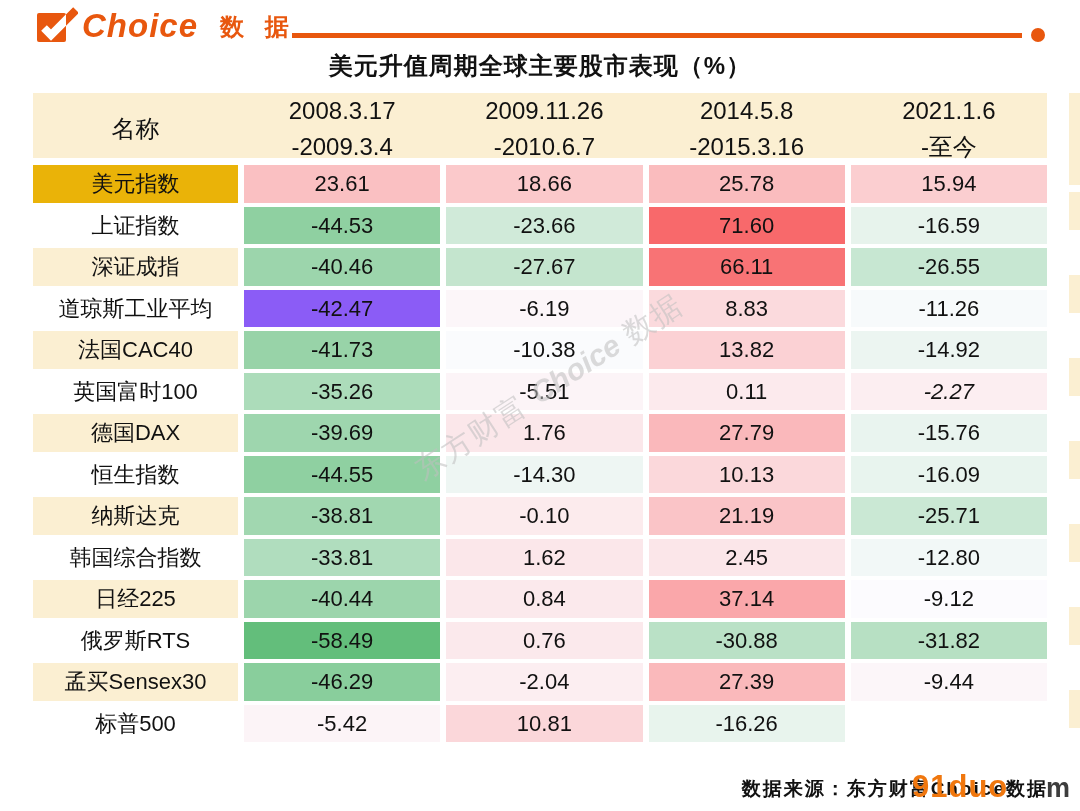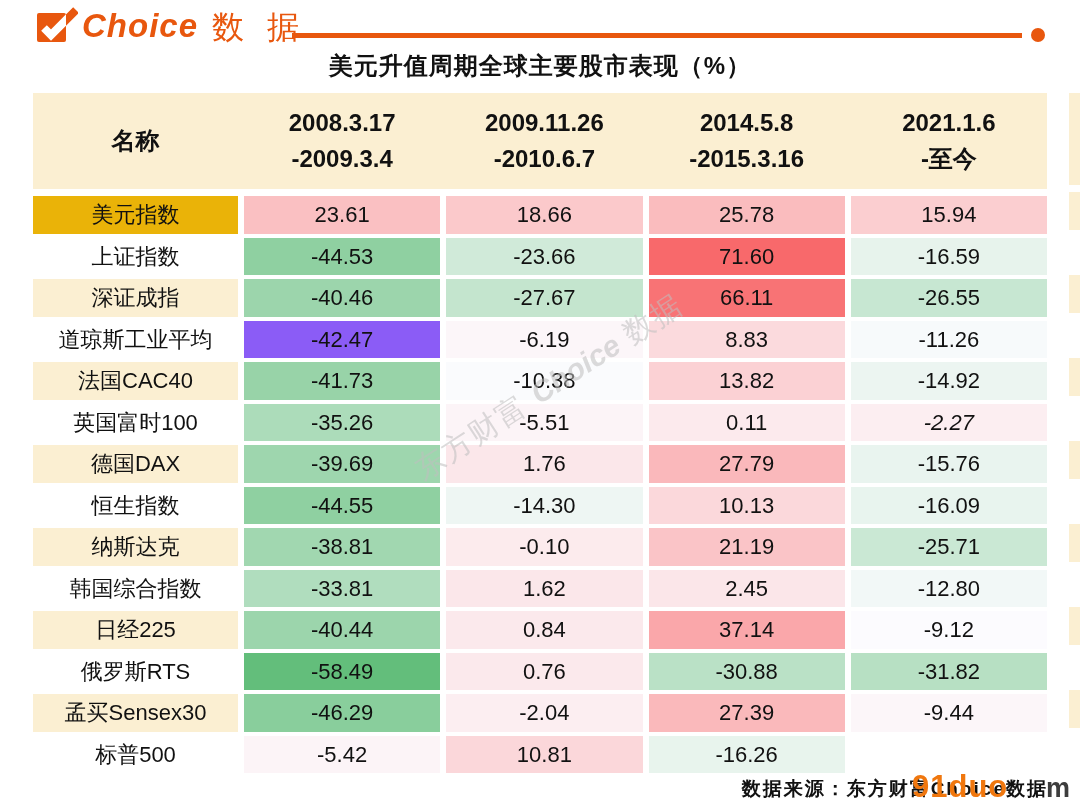--- a/index.html
+++ b/index.html
@@ -19,37 +19,37 @@
     margin:0 auto;
   }
   
   .brand{position:absolute;left:36px;top:6px;height:40px;display:flex;align-items:flex-start;}
   .brand .logo-mark{display:block;}
   .brand .logo-word{
     font-size:33px;font-weight:bold;font-style:italic;
     color:var(--accent);letter-spacing:1px;margin-left:4px;line-height:40px;
   }
   .brand .logo-suffix{
-    font-size:32px;font-weight:normal;color:var(--accent);
-    letter-spacing:7px;margin-left:14px;line-height:42px;
+    font-size:24px;font-weight:bold;color:var(--accent);
+    letter-spacing:7px;margin-left:22px;line-height:42px;
   }
   .brand-rule{position:absolute;left:292px;top:33px;width:730px;height:5px;background:var(--accent);}
   .brand-rule-dot{position:absolute;left:1031px;top:28px;width:14px;height:14px;border-radius:50%;background:var(--accent);}
   
   .title{
     position:absolute;left:0;top:50px;width:1080px;
     text-align:center;font-size:24px;font-weight:bold;letter-spacing:1px;
   }
   
   .table-wrap{position:absolute;left:33px;top:93px;width:1014px;}
   .thead{
     display:grid;grid-template-columns:205px repeat(4,1fr);column-gap:6px;
     background:var(--cream);
-    height:96px;align-items:center;text-align:center;
-    font-size:24px;font-weight:bold;line-height:36px;
+    height:65px;align-items:center;text-align:center;
+    font-size:24px;font-weight:normal;line-height:36px;
   }
   .tbody{
     display:grid;grid-template-columns:205px repeat(4,1fr);
     column-gap:6px;row-gap:4px;
     grid-auto-rows:37.5px;
     margin-top:7px;
     text-align:center;font-size:22px;
   }
   .tbody .cell{line-height:37.5px;white-space:nowrap;}
   

